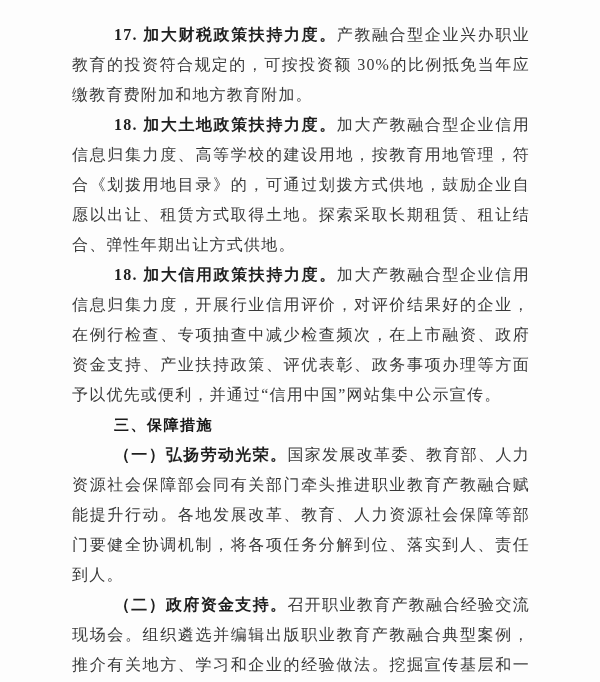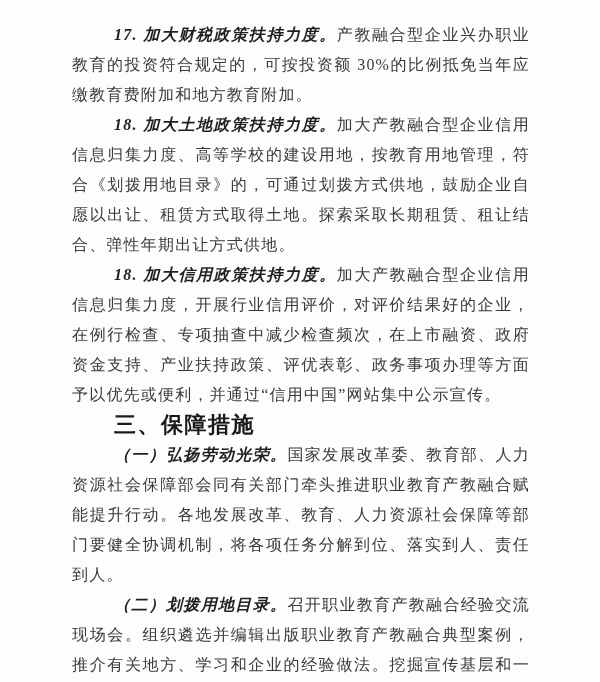--- a/index.html
+++ b/index.html
@@ -23,24 +23,23 @@
     color: #3a3a3a;
     text-align: justify;
     text-align-last: left;
     text-indent: 42px;
     word-break: break-all;
     margin: 0;
   }
   .para .lead {
     font-weight: 700;
     color: #1f1f1f;
-    font-style: italic;
   }
   .section-heading {
-    font-size: 22px;
+    font-size: 15px;
     line-height: 30px;
     letter-spacing: 1.5px;
     font-weight: 700;
     color: #1a1a1a;
     padding-left: 42px;
     font-family: "Liberation Sans", "DejaVu Sans", sans-serif;
   }
 </style>
 </head>
 <body>
@@ -50,15 +49,15 @@
   <p class="para"><span class="lead">17. 加大财税政策扶持力度。</span><span>产教融合型企业兴办职业教育的投资符合规定的，可按投资额 30%的比例抵免当年应缴教育费附加和地方教育附加。</span></p>
 
   <p class="para"><span class="lead">18. 加大土地政策扶持力度。</span><span>加大产教融合型企业信用信息归集力度、高等学校的建设用地，按教育用地管理，符合《划拨用地目录》的，可通过划拨方式供地，鼓励企业自愿以出让、租赁方式取得土地。探索采取长期租赁、租让结合、弹性年期出让方式供地。</span></p>
 
   <p class="para"><span class="lead">18. 加大信用政策扶持力度。</span><span>加大产教融合型企业信用信息归集力度，开展行业信用评价，对评价结果好的企业，在例行检查、专项抽查中减少检查频次，在上市融资、政府资金支持、产业扶持政策、评优表彰、政务事项办理等方面予以优先或便利，并通过“信用中国”网站集中公示宣传。</span></p>
 
   <h3 class="section-heading">三、保障措施</h3>
 
   <p class="para"><span class="lead">（一）弘扬劳动光荣。</span><span>国家发展改革委、教育部、人力资源社会保障部会同有关部门牵头推进职业教育产教融合赋能提升行动。各地发展改革、教育、人力资源社会保障等部门要健全协调机制，将各项任务分解到位、落实到人、责任到人。</span></p>
 
-  <p class="para"><span class="lead">（二）划拨用地目录。</span><span>召开职业教育产教融合经验交流现场会。组织遴选并编辑出版职业教育产教融合典型案例，推介有关地方、学习和企业的经验做法。挖掘宣传基层和一线技术技能人才成长成才的典型事迹，弘扬劳动光荣、技能宝贵、创造伟大的</span></p>
+  <p class="para"><span class="lead">（二）政府资金支持。</span><span>召开职业教育产教融合经验交流现场会。组织遴选并编辑出版职业教育产教融合典型案例，推介有关地方、学习和企业的经验做法。挖掘宣传基层和一线技术技能人才成长成才的典型事迹，弘扬劳动光荣、技能宝贵、创造伟大的</span></p>
 
 </div>
 
 </body></html>

